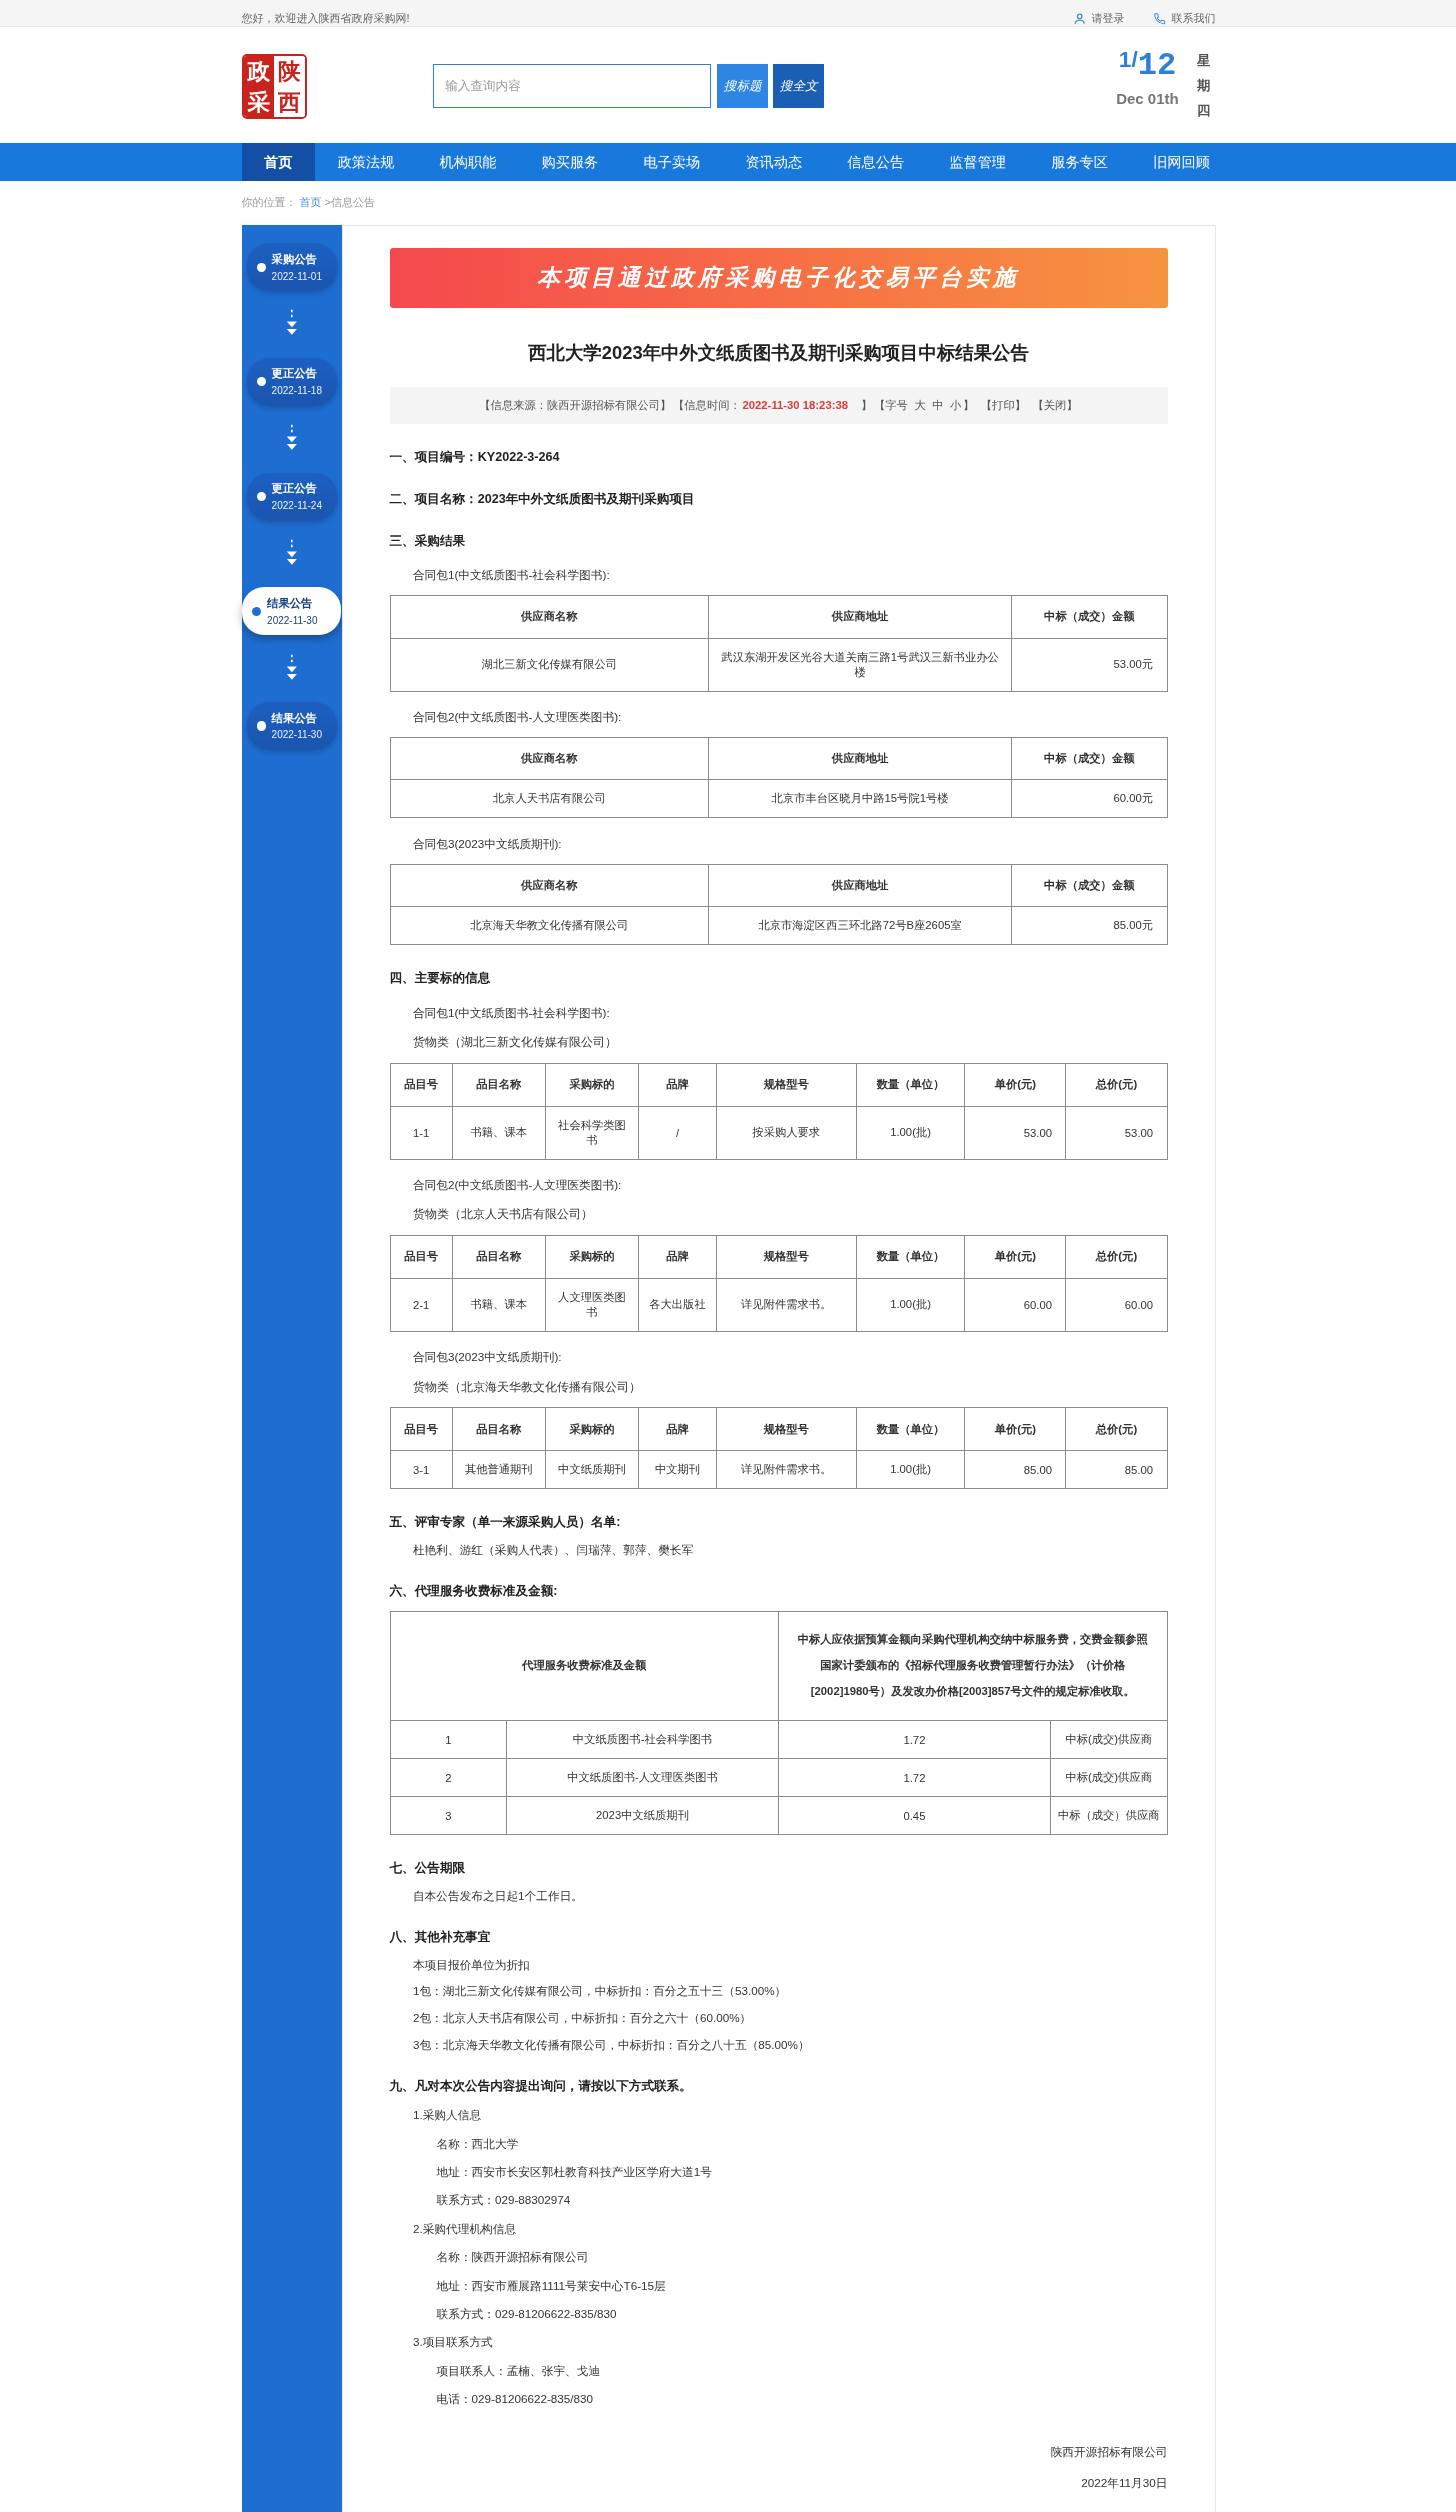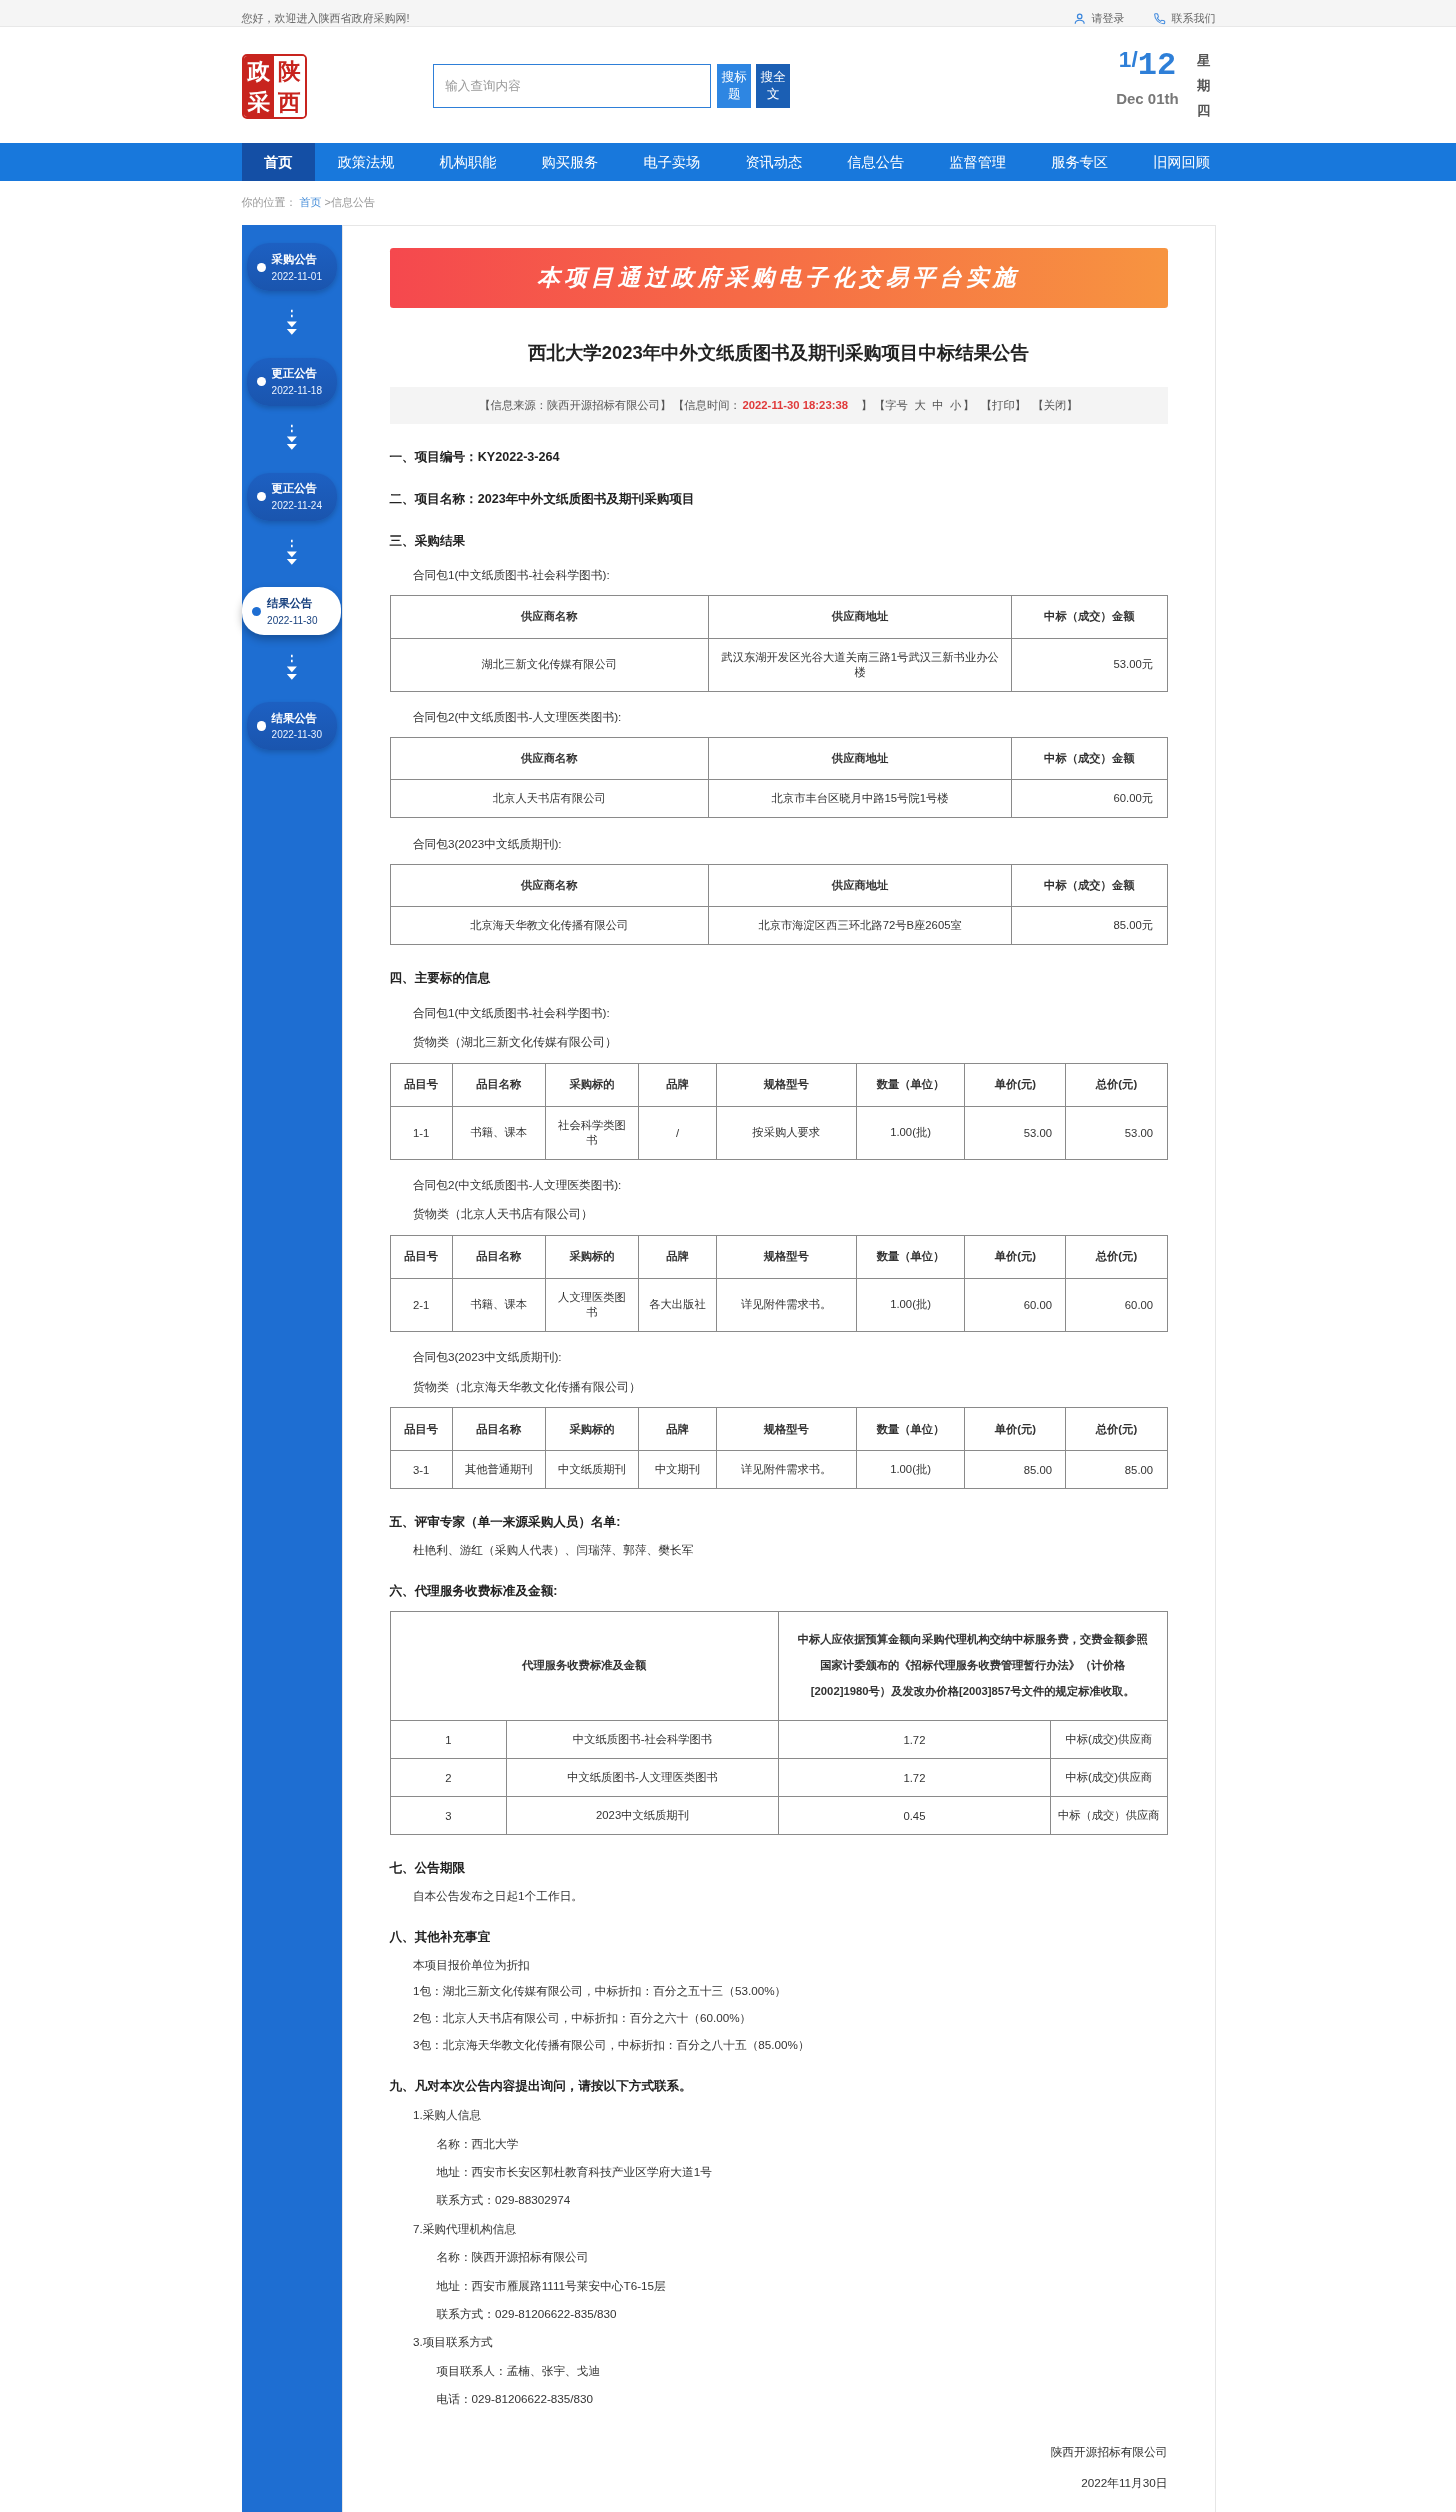--- a/index.html
+++ b/index.html
@@ -19,21 +19,21 @@
   .seal { width:65px; height:65px; border:2.5px solid #c8241e; border-radius:5px; display:grid; grid-template-columns:1fr 1fr; overflow:hidden; background:#fff; flex:0 0 auto; }
   .seal span { display:flex; align-items:center; justify-content:center; font-size:22.6px; font-weight:bold; font-family:"Liberation Serif","DejaVu Serif",serif; }
   .seal .red { background:#c8241e; color:#fff; }
   .seal .white { background:#fff; color:#c8241e; }
   .brand { margin-left:13.4px; }
   .brand-title { font-size:24px; font-weight:bold; color:#3a3a3a; letter-spacing:7.5px; }
   .brand-sub { font-size:16.7px; font-weight:bold; color:#4a4a4a; letter-spacing:2.1px; margin-top:8.4px; }
   .searchbox { display:flex; align-items:center; margin-left:126px; }
   .searchbox input { width:278px; height:44px; border:1.7px solid #2e7fd8; padding:0 11.7px; font-size:12.6px; color:#333; outline:none; }
   .searchbox input::placeholder { color:#9a9a9a; }
-  .btn-search { height:44px; width:34px; border:none; color:#fff; font-size:12.6px; cursor:pointer; }
+  .btn-search { height:44px; width:51px; border:none; color:#fff; font-size:12.6px; cursor:pointer;font-style:italic; }
   .btn-title { background:#2e86e2; margin-left:6.7px; }
   .btn-full { background:#1b5fb4; margin-left:5px; }
   .datebox { margin-left:auto; display:flex; gap:18.4px; }
   .date-main { text-align:center; }
   .date-frac { color:#2e7fd8; font-weight:bold; line-height:1; }
   .date-frac .small { font-size:22.6px; vertical-align:6.7px; }
   .date-frac .big { font-size:32px;font-family:Liberation Mono, monospace; }
   .date-en { font-size:15px; font-weight:bold; color:#777; margin-top:8.4px;text-align:right; }
   .weekday { width:18.4px; font-size:13.4px; font-weight:bold; color:#555; line-height:1.85; word-break:break-all; }
 
@@ -457,21 +457,21 @@
     <div class="sec-body">本项目报价单位为折扣</div>
     <div class="sec-body">1包：湖北三新文化传媒有限公司，中标折扣：百分之五十三（53.00%）</div>
     <div class="sec-body">2包：北京人天书店有限公司，中标折扣：百分之六十（60.00%）</div>
     <div class="sec-body">3包：北京海天华教文化传播有限公司，中标折扣：百分之八十五（85.00%）</div>
 
     <div class="sec-h">九、凡对本次公告内容提出询问，请按以下方式联系。</div>
     <div class="contact-group">1.采购人信息</div>
     <div class="contact-line">名称：西北大学</div>
     <div class="contact-line">地址：西安市长安区郭杜教育科技产业区学府大道1号</div>
     <div class="contact-line">联系方式：029-88302974</div>
-    <div class="contact-group">7.采购代理机构信息</div>
+    <div class="contact-group">2.采购代理机构信息</div>
     <div class="contact-line">名称：陕西开源招标有限公司</div>
     <div class="contact-line">地址：西安市雁展路1111号莱安中心T6-15层</div>
     <div class="contact-line">联系方式：029-81206622-835/830</div>
     <div class="contact-group">3.项目联系方式</div>
     <div class="contact-line">项目联系人：孟楠、张宇、戈迪</div>
     <div class="contact-line">电话：029-81206622-835/830</div>
 
     <div class="signoff">
       <div>陕西开源招标有限公司</div>
       <div>2022年11月30日</div>

